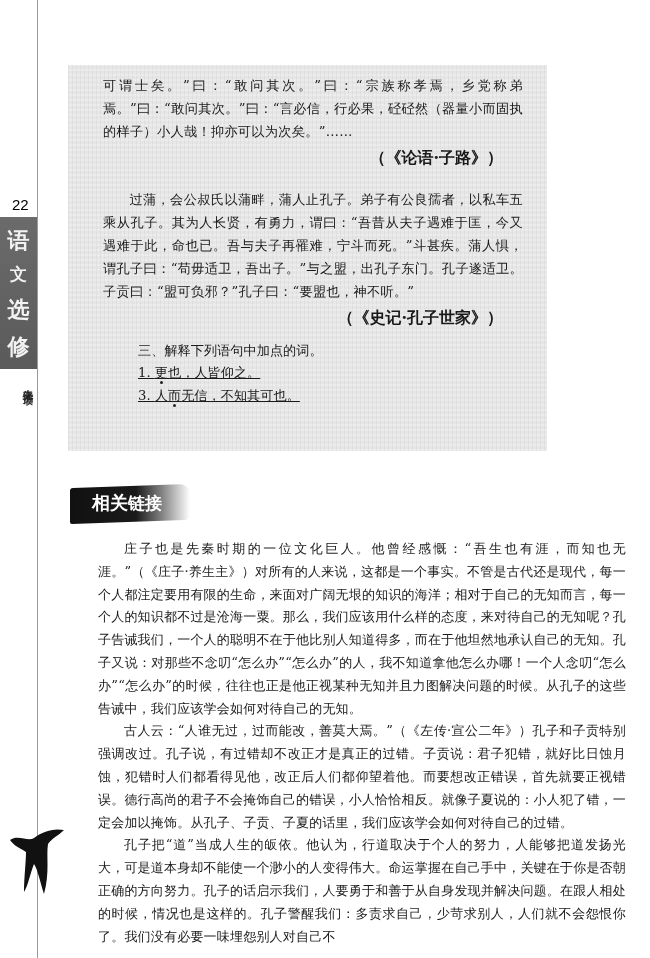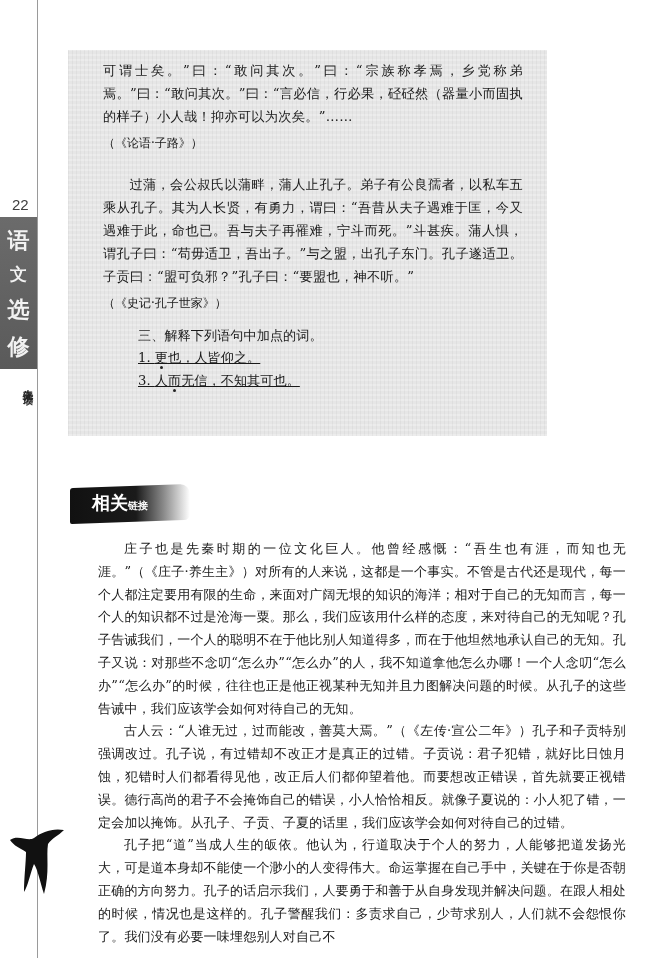--- a/index.html
+++ b/index.html
@@ -1,58 +1,58 @@
 <!DOCTYPE html>
 <html><head>
 <meta charset="utf-8">
 <style>
   html, body { margin: 0; padding: 0; }
   body {
     width: 650px; height: 958px; background: #ffffff; position: relative; overflow: hidden;
     font-family: "DejaVu Serif", "Liberation Serif", serif; color: #1a1a1a;
   }
   .margin-line { position: absolute; left: 37px; top: 0; width: 1px; height: 958px; background: #9a9a9a; }
-  .page-number { position: absolute; left: 12px; top: 196px; font-family: "Liberation Sans", sans-serif; font-size: 15px; color: #404040; }
+  .page-number { position: absolute; left: 12px; top: 196px; font-family: "Liberation Sans", sans-serif; font-size: 15px; color: #000000; }
   .side-tab {
     position: absolute; left: 0; top: 217px; width: 37px; height: 152px;
     background: linear-gradient(180deg, #6b6b6b, #5a5a5a);
     display: flex; flex-direction: column; align-items: center; justify-content: space-around; padding: 4px 0;
     box-sizing: border-box;
   }
   .side-tab span { color: #f2f2f2; font-size: 22px; font-weight: bold; line-height: 1; }
   .side-tab span.small { font-size: 17px; }
   .side-sub {
     position: absolute; left: 18px; top: 380px; width: 16px;
     font-size: 11px; line-height: 13px; color: #222; writing-mode: vertical-rl; letter-spacing: 1px;
   }
   .quote-box {
-    position: absolute; left: 68px; top: 50px; width: 479px; height: 386px;
+    position: absolute; left: 68px; top: 65px; width: 479px; height: 386px;
     background-color: #e6e6e6;
     background-image:
       repeating-linear-gradient(90deg, rgba(0,0,0,0.035) 0 1px, transparent 1px 4px),
       repeating-linear-gradient(0deg, rgba(255,255,255,0.25) 0 2px, transparent 2px 5px);
     box-sizing: border-box; padding: 10px 24px 0 35px;
   }
   .q-para { font-size: 13.2px; line-height: 22.8px; margin: 0; text-align: justify; letter-spacing: 0.3px; }
   .q-para.indent { text-indent: 2em; }
-  .source { text-align: left; font-size: 12px; font-weight: normal; margin: 6px 20px 0 0; line-height: 18px; }
+  .source { text-align: right; font-size: 16px; font-weight: bold; margin: 6px 20px 0 0; line-height: 18px; }
   .spacer { height: 22px; }
   .exercise-title { font-size: 13.2px; line-height: 22px; margin: 13px 0 0 35px; }
   .ex-list { margin: 0 0 0 35px; padding: 0; list-style: none; text-decoration: underline; }
   .ex-list li { font-size: 13.2px; line-height: 22.5px; }
   .dot { position: relative; }
   .dot::after { content: ""; position: absolute; left: 50%; bottom: -4px; width: 3px; height: 3px; margin-left: -1.5px; background: #222; border-radius: 50%; }
   .banner {
     position: absolute; left: 70px; top: 486px; width: 120px; height: 36px;
     background: linear-gradient(90deg, #111 0%, #1a1a1a 55%, rgba(60,60,60,0.6) 78%, rgba(255,255,255,0) 100%);
     transform: skewY(-2deg); border-radius: 3px 10px 6px 2px;
   }
   .banner-text { position: absolute; left: 92px; top: 491px; color: #fff; font-weight: bold; }
   .banner-text .big { font-size: 18px; }
-  .banner-text .small { font-size: 10px; }
+  .banner-text .small { font-size: 17px; }
   .body-text { position: absolute; left: 98px; top: 538px; width: 528px; }
   .b-para { font-size: 13px; line-height: 22.8px; margin: 0; text-align: justify; text-indent: 2em; letter-spacing: 0.2px; }
   .figure-icon { position: absolute; left: 8px; top: 820px; width: 58px; height: 80px; }
 </style>
 </head>
 <body>
 
 <div class="margin-line"></div>
 <div class="page-number">22</div>
 

